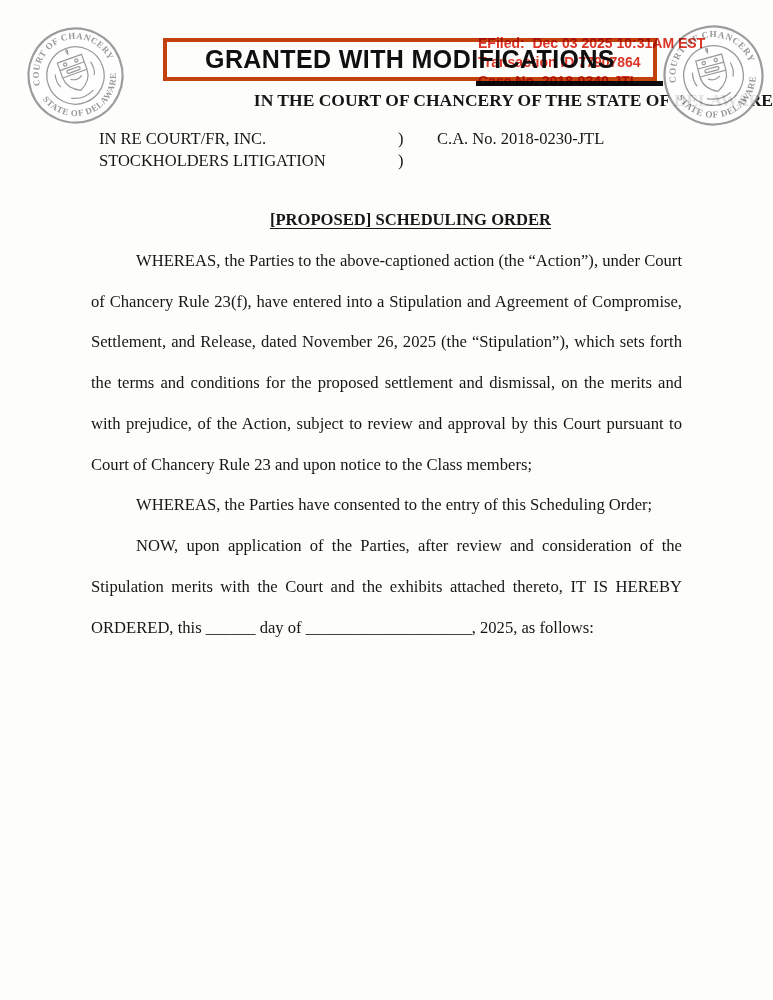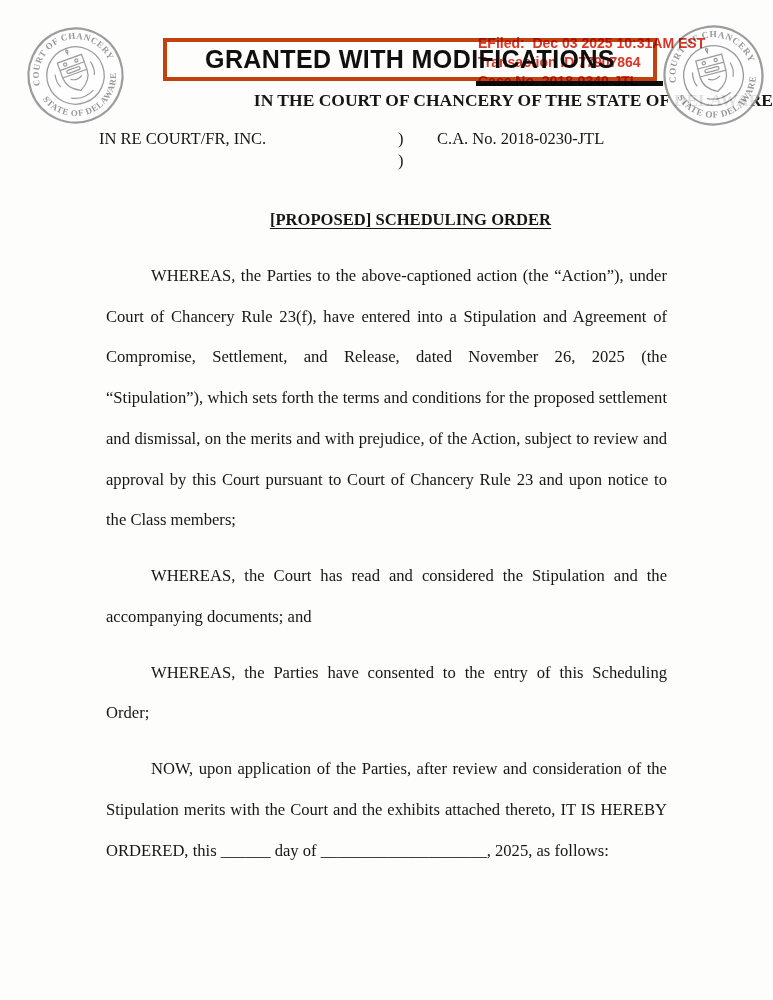--- a/index.html
+++ b/index.html
@@ -74,21 +74,21 @@
   .caption-case { flex:1; }
 
   
   .order-body {
     position:absolute; left:91px; top:200px; width:591px;
     font-size:16.6px; line-height:40.75px;
     text-align:justify; z-index:1;
   }
   .order-title { text-align:center; font-weight:bold; }
   .order-title .underlined { text-decoration:underline; text-underline-offset:3px;margin-left:48px; }
-  .order-body p { margin:15px; text-indent:45px; }
+  .order-body p { margin:0; text-indent:45px; }
   .num-gap { display:inline-block; width:33px; }
 </style>
 </head>
 <body>
 
 <svg width="0" height="0" style="position:absolute" aria-hidden="true">
   <defs>
     <path id="seal-arc-top" d="M 13,50 A 37,37 0 0 1 87,50"></path>
     <path id="seal-arc-bottom" d="M 9,50 A 41,41 0 0 0 91,50"></path>
   </defs>
@@ -158,31 +158,31 @@
         <path d="M38,70 q12,6 24,0"></path>
       </g>
     </svg>
   </div>
 
   <div class="court-header">IN THE COURT OF CHANCERY OF THE STATE OF DELAWARE</div>
 
   <div class="caption">
     <div class="caption-parties">
       <div>IN RE COURT/FR, INC.</div>
+      <div>STOCKHOLDERS LITIGATION</div>
     </div>
     <div class="caption-brackets">
       <div>)</div>
       <div>)</div>
     </div>
     <div class="caption-case">C.A. No. 2018-0230-JTL</div>
   </div>
 
   <div class="order-body">
     <div class="order-title">
       <span class="underlined">[PROPOSED] SCHEDULING ORDER</span>
     </div>
     <p>WHEREAS, the Parties to the above-captioned action (the “Action”), under Court of Chancery Rule 23(f), have entered into a Stipulation and Agreement of Compromise, Settlement, and Release, dated November 26, 2025 (the “Stipulation”), which sets forth the terms and conditions for the proposed settlement and dismissal, on the merits and with prejudice, of the Action, subject to review and approval by this Court pursuant to Court of Chancery Rule 23 and upon notice to the Class members;</p>
-    <p>WHEREAS, the Court has read and considered the Stipulation and the accompanying documents; and</p>
     <p>WHEREAS, the Parties have consented to the entry of this Scheduling Order;</p>
     <p>NOW, upon application of the Parties, after review and consideration of the Stipulation merits with the Court and the exhibits attached thereto, IT IS HEREBY ORDERED, this ______ day of ____________________, 2025, as follows:</p>
   </div>
 
 </div>
 
 </body></html>

